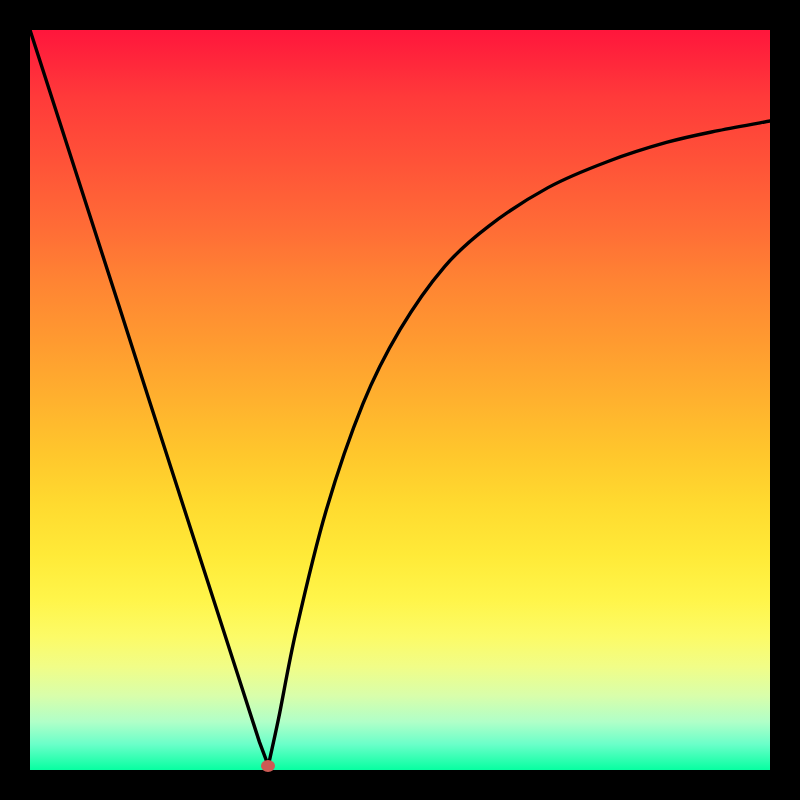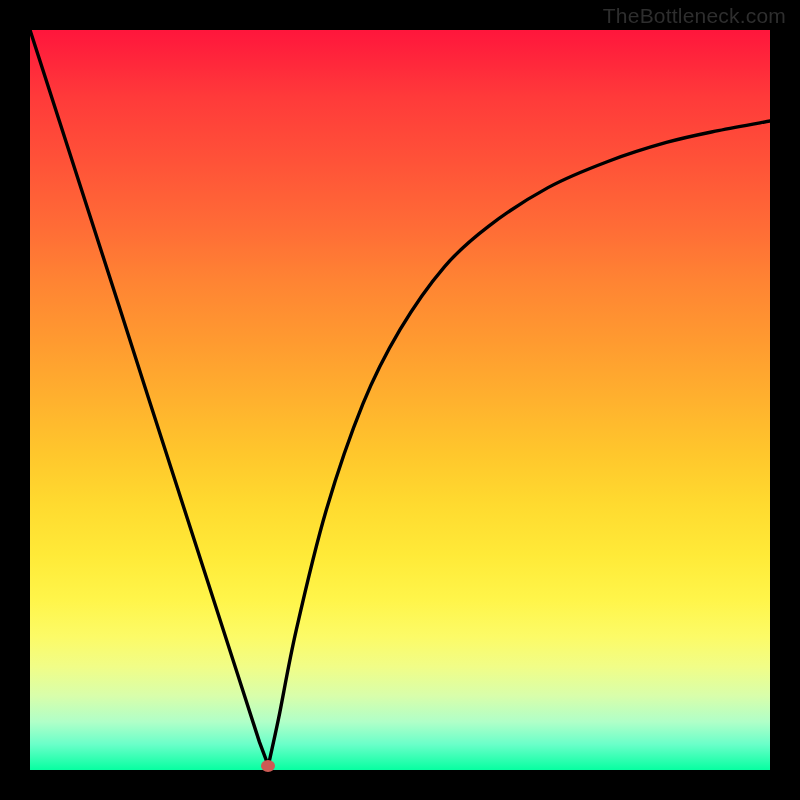--- a/index.html
+++ b/index.html
@@ -64,21 +64,20 @@
     border-radius: 50%;
     background: #cd5a54;
     transform: translate(-50%, -50%);
   }
 </style>
 </head>
 <body>
 
 <div class="outer-frame">
 
-  <div class="branding">TheBottleneck.com</div>
 
   <div class="plot-area">
 
     <svg class="curve-svg" viewBox="0 0 740 740" preserveAspectRatio="none">
       <path d="M 0 0 L 29.6 91.7600000000001 L 59.2 183.51999999999998 L 88.8 275.28 L 118.4 367.78 L 148 459.54 L 177.6 551.3 L 207.20000000000002 643.06 L 229.4 711.88 L 238.28 735.56 C 240.00666666666666 727.6666666666666, 243.95333333333335 710.8933333333334, 248.64000000000001 688.2 C 253.32666666666668 665.5066666666667, 258.50666666666666 633.9333333333333, 266.4 599.4 C 274.2933333333333 564.8666666666667, 284.9 518.6166666666667, 296 481 C 307.1 443.3833333333333, 320.6666666666667 403.91666666666663, 333 373.7 C 345.3333333333333 343.48333333333335, 356.43333333333334 322.5166666666667, 370 299.70000000000005 C 383.56666666666666 276.8833333333334, 399.6 254.06666666666663, 414.40000000000003 236.79999999999995 C 429.20000000000005 219.53333333333327, 441.53333333333336 209.29666666666668, 458.8 196.10000000000002 C 476.06666666666666 182.90333333333336, 498.26666666666665 168.35000000000002, 518 157.62 C 537.7333333333333 146.89, 557.4666666666667 139.24333333333325, 577.2 131.7199999999999 C 596.9333333333334 124.19666666666659, 617.9 117.66000000000003, 636.4 112.48000000000002 C 654.9 107.30000000000001, 670.9333333333334 104.21666666666654, 688.2 100.63999999999987 C 705.4666666666667 97.0633333333332, 731.3666666666667 92.62333333333329, 740 91.01999999999998" fill="none" stroke="#000" stroke-width="3.4" stroke-linejoin="round" stroke-linecap="round"></path>
     </svg>
 
     <div class="minimum-marker" style="left: 238.28px; top: 735.56px; background: rgb(205, 90, 84);"></div>
   </div>
 </div>

